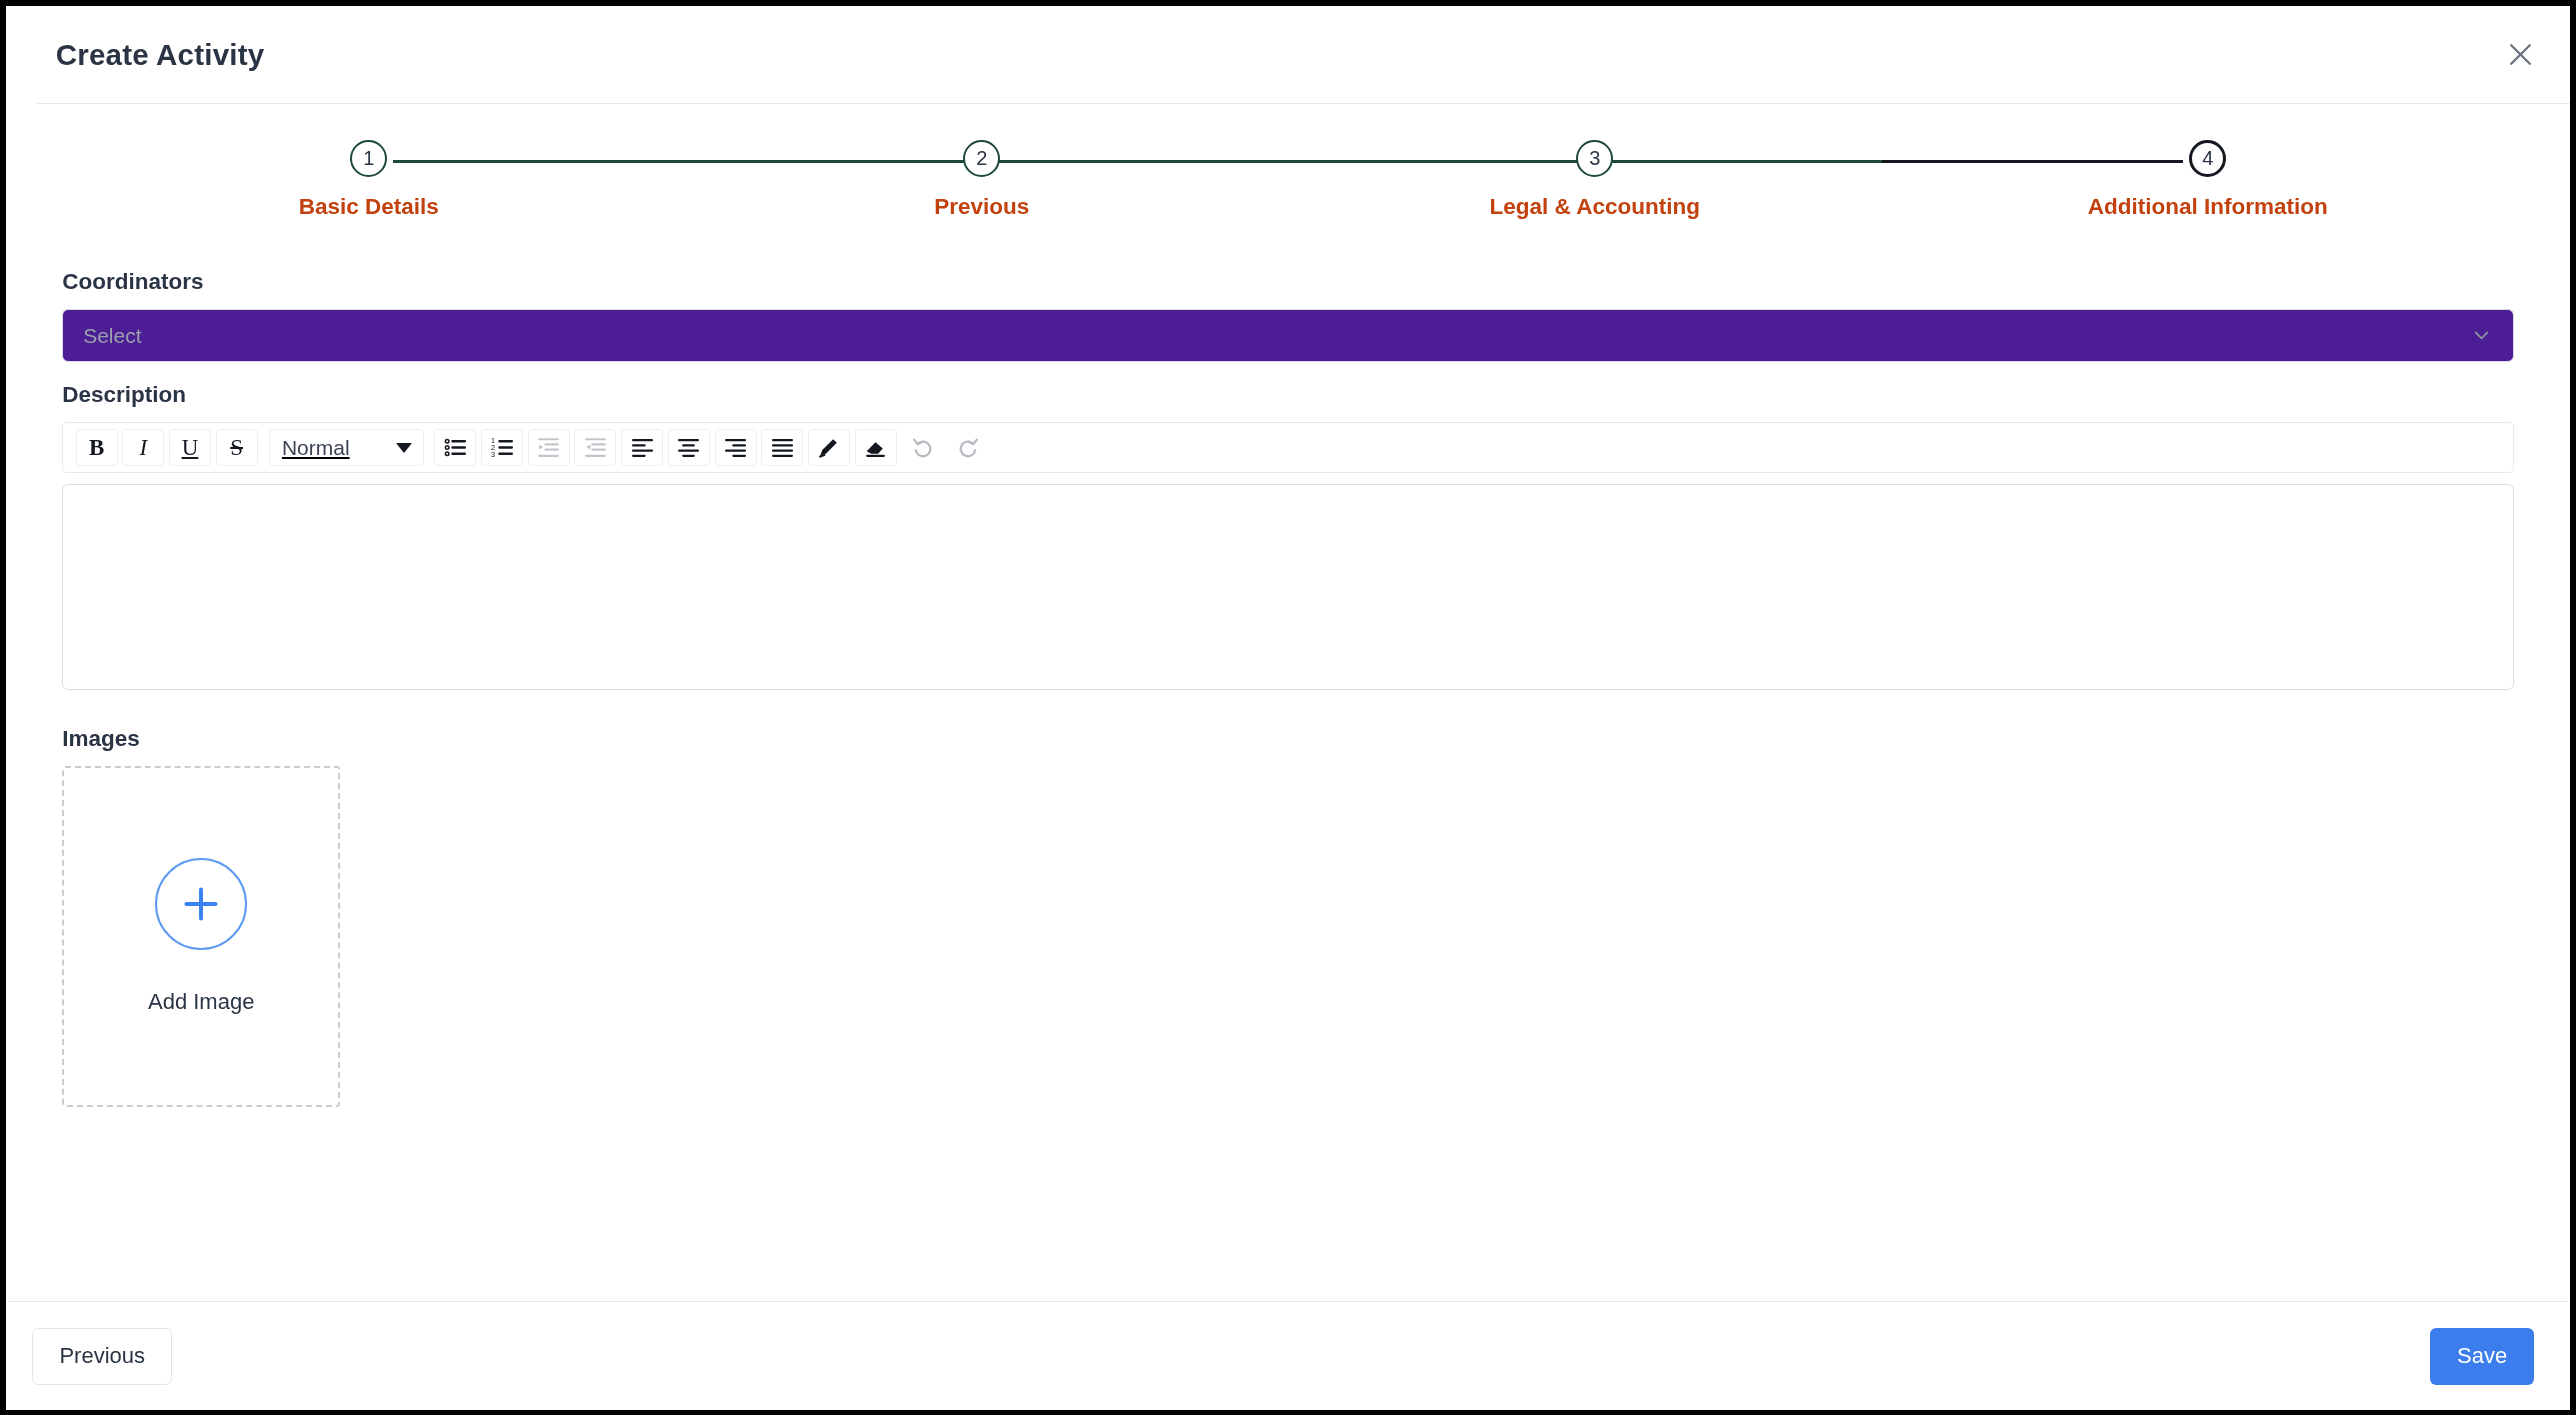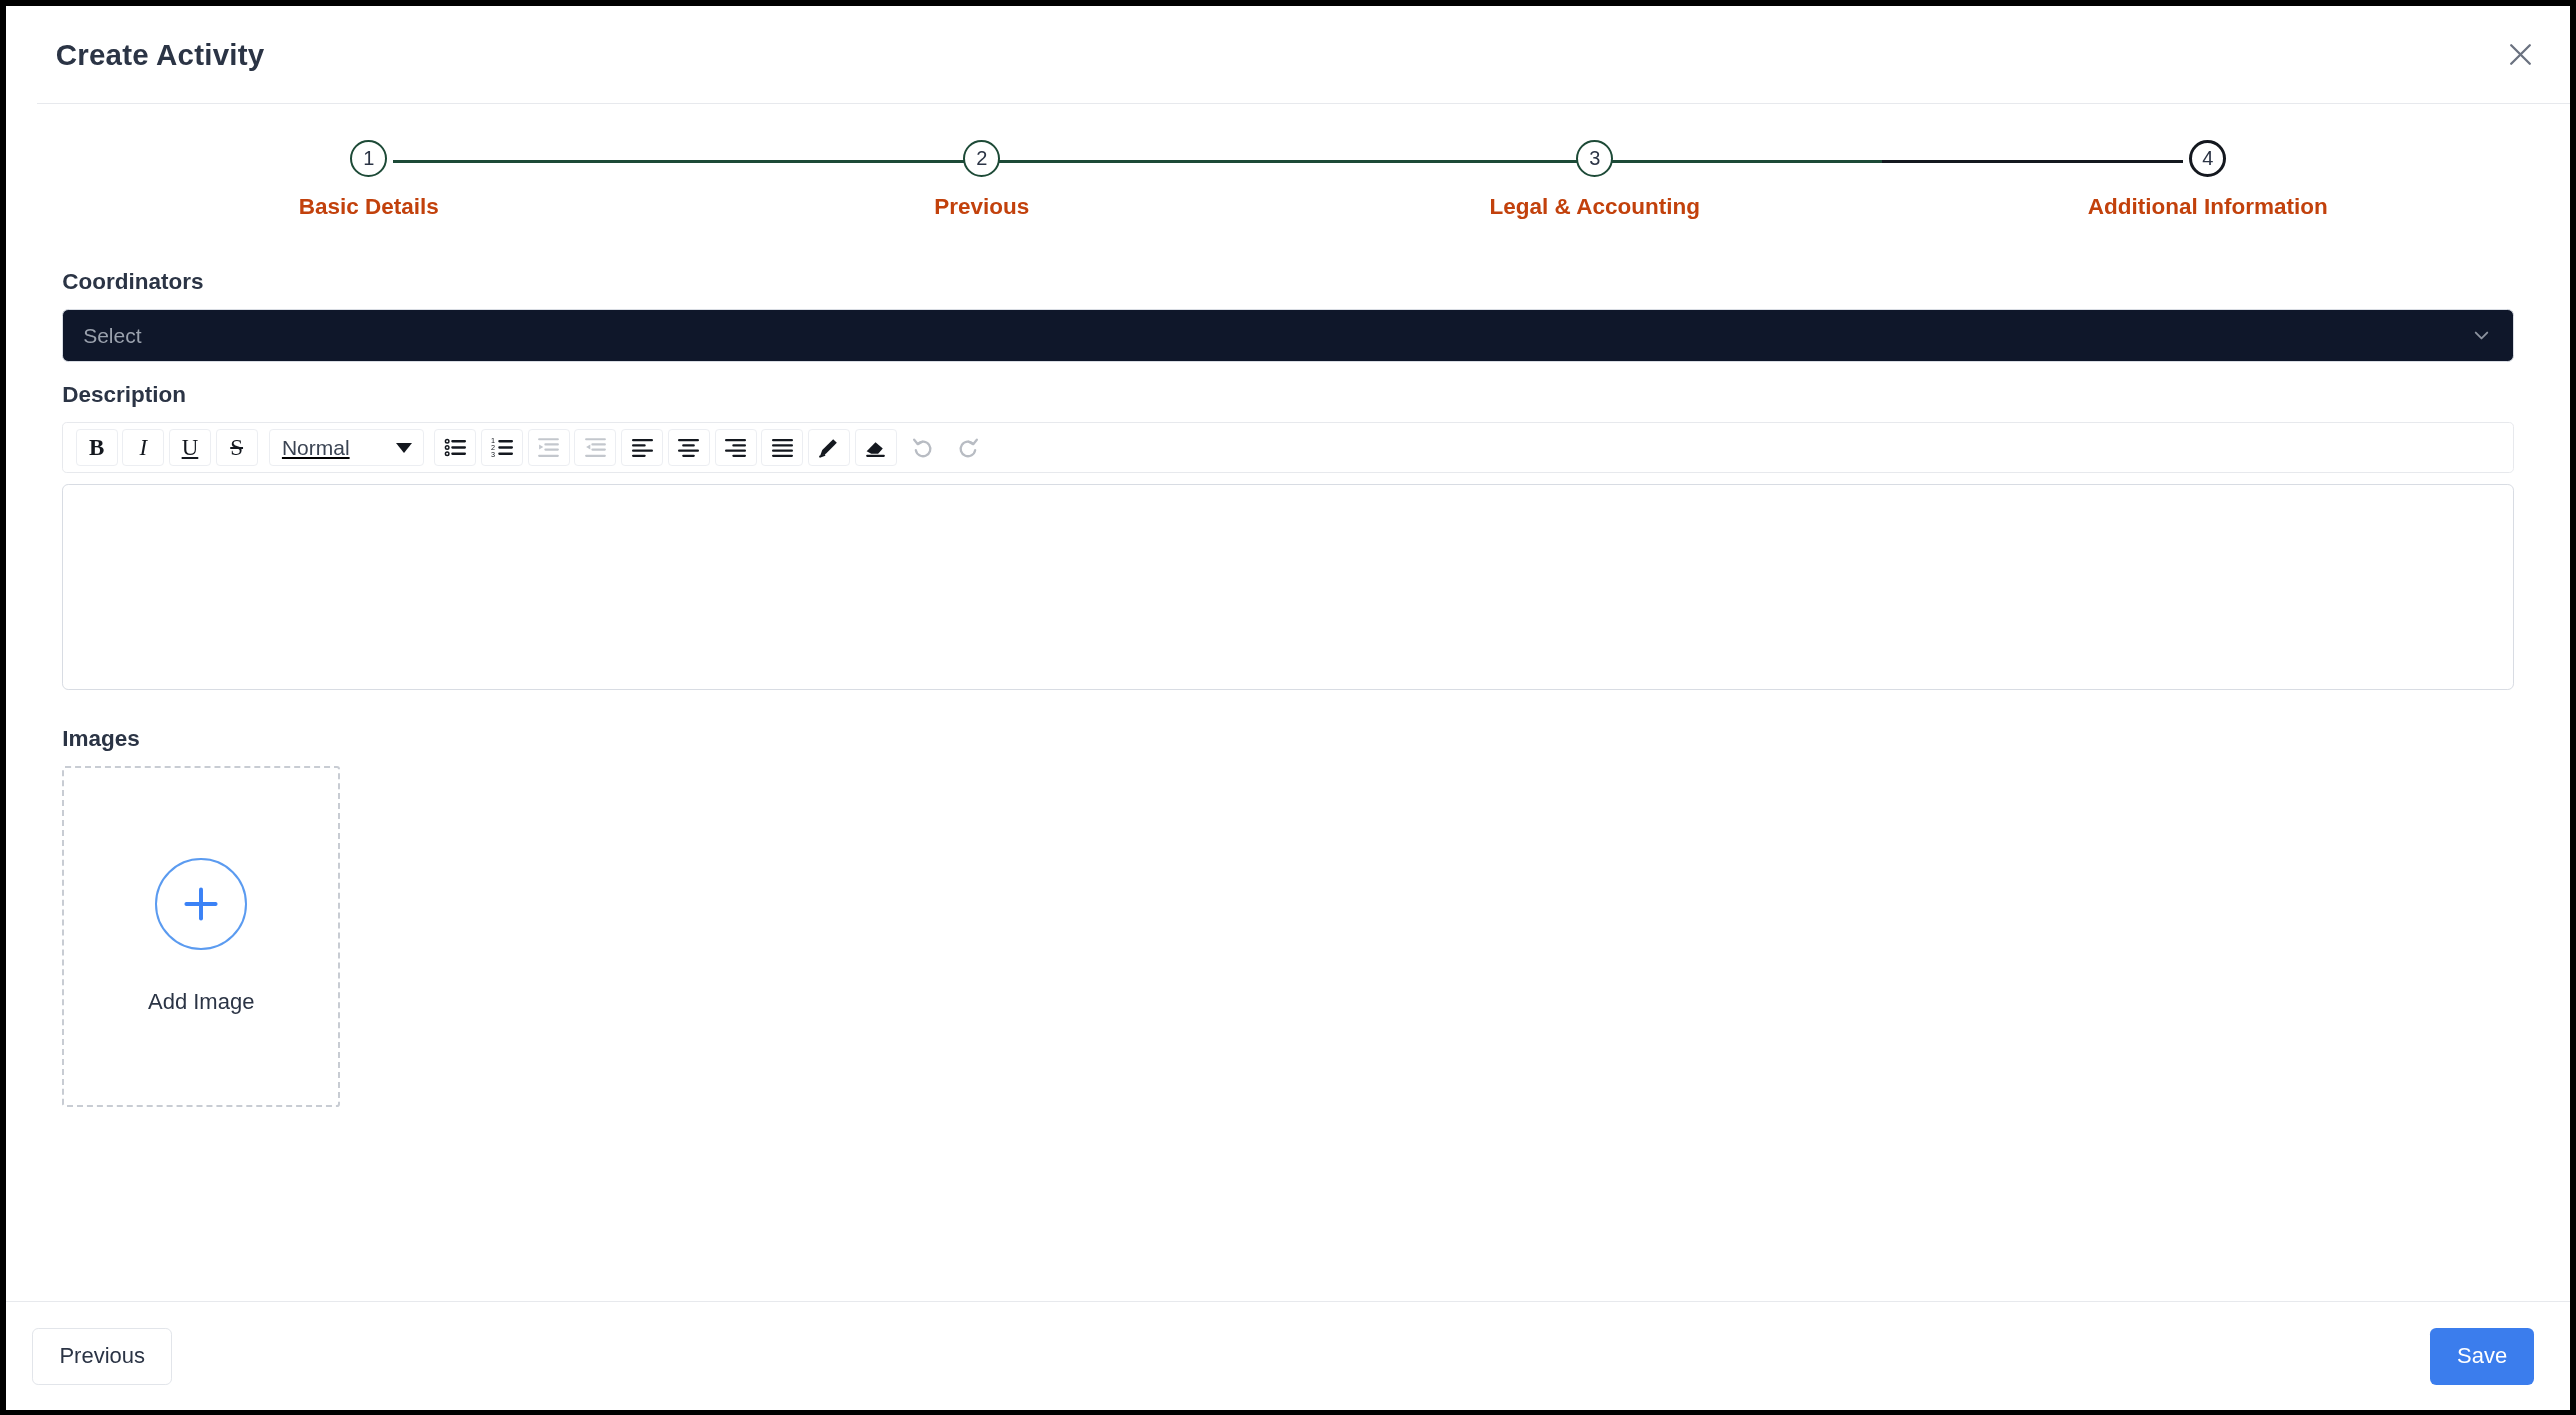--- a/index.html
+++ b/index.html
@@ -135,21 +135,21 @@
     font-size: 22.5px;
     font-weight: bold;
     color: #2b3445;
     margin-bottom: 14px;
     display: block;
   }
   .select-control {
     height: 53px;
     border: 1.6px solid #d8dce3;
     border-radius: 6.2px;
-    background: #0f172a;
+    background: #4c1d95;
     display: flex;
     align-items: center;
     justify-content: space-between;
     padding: 0 20px;
     cursor: pointer;
   }
   .select-placeholder {
     font-size: 21px;
     color: #9aa1ad;
   }

